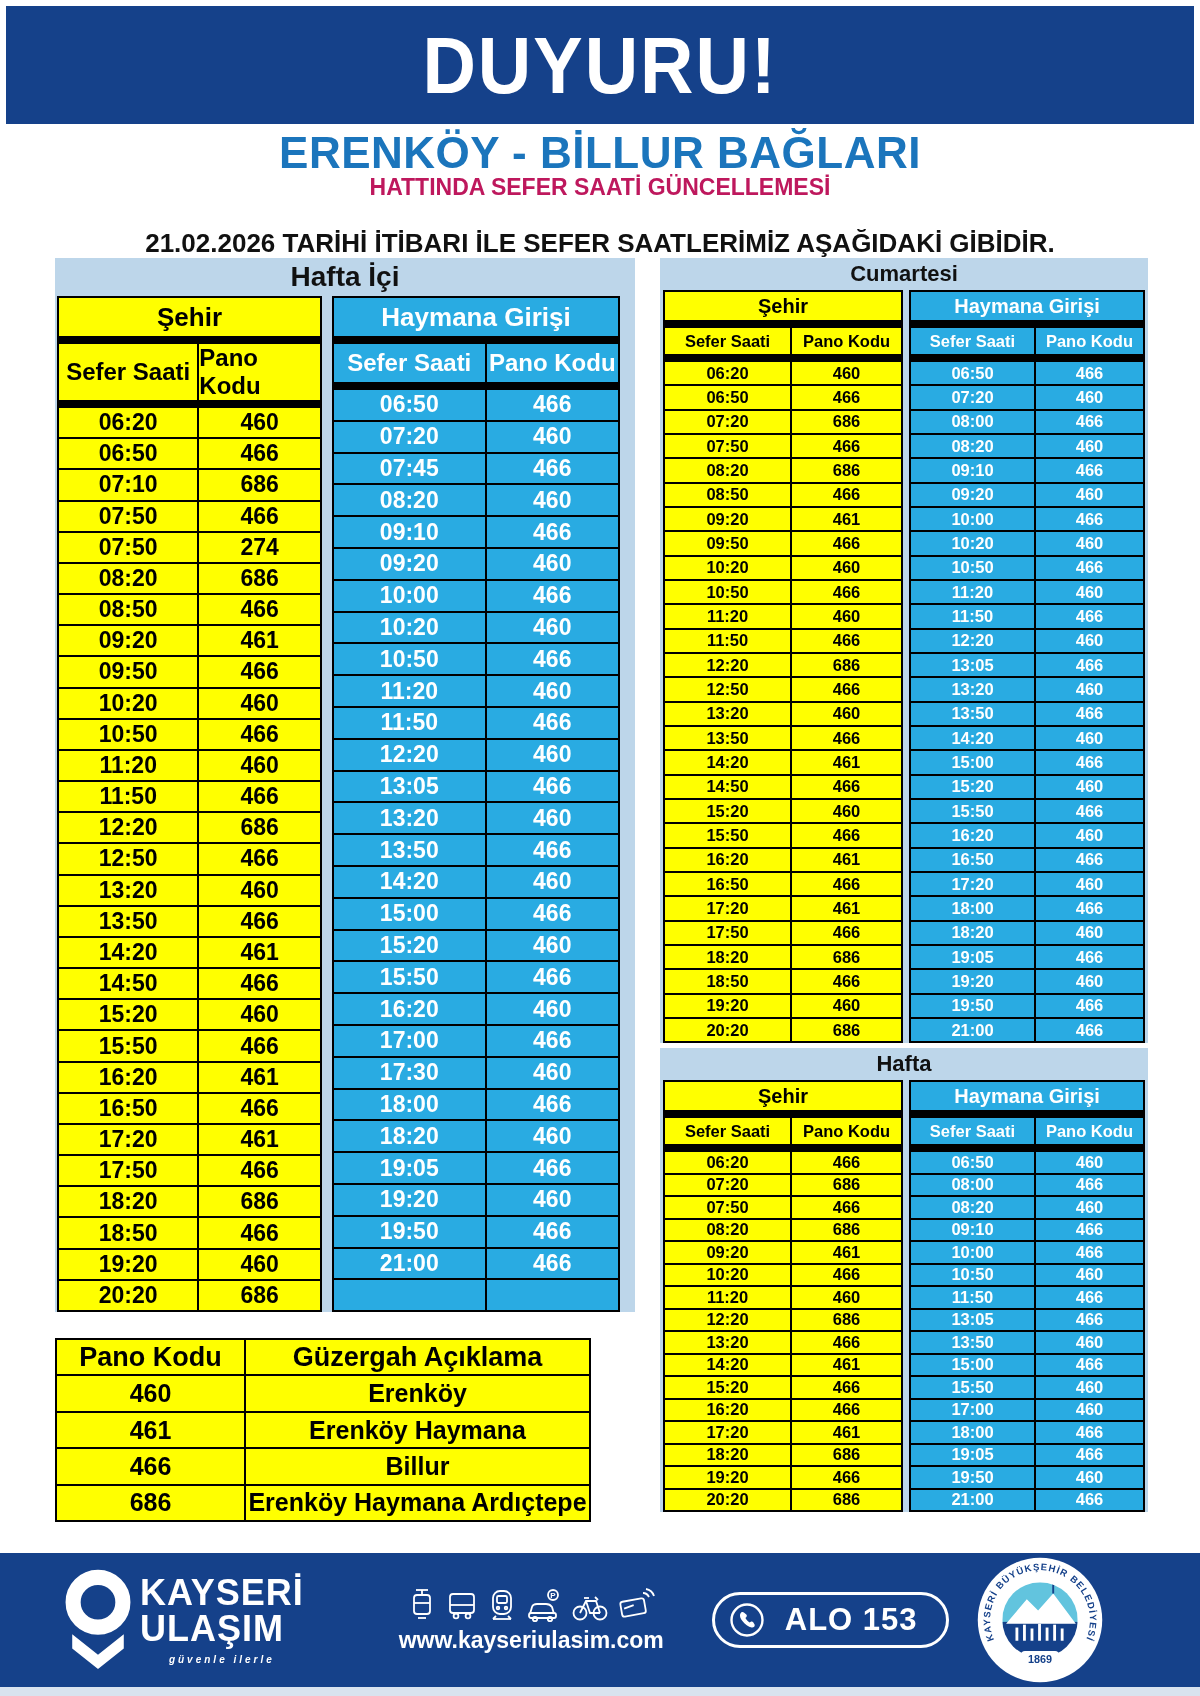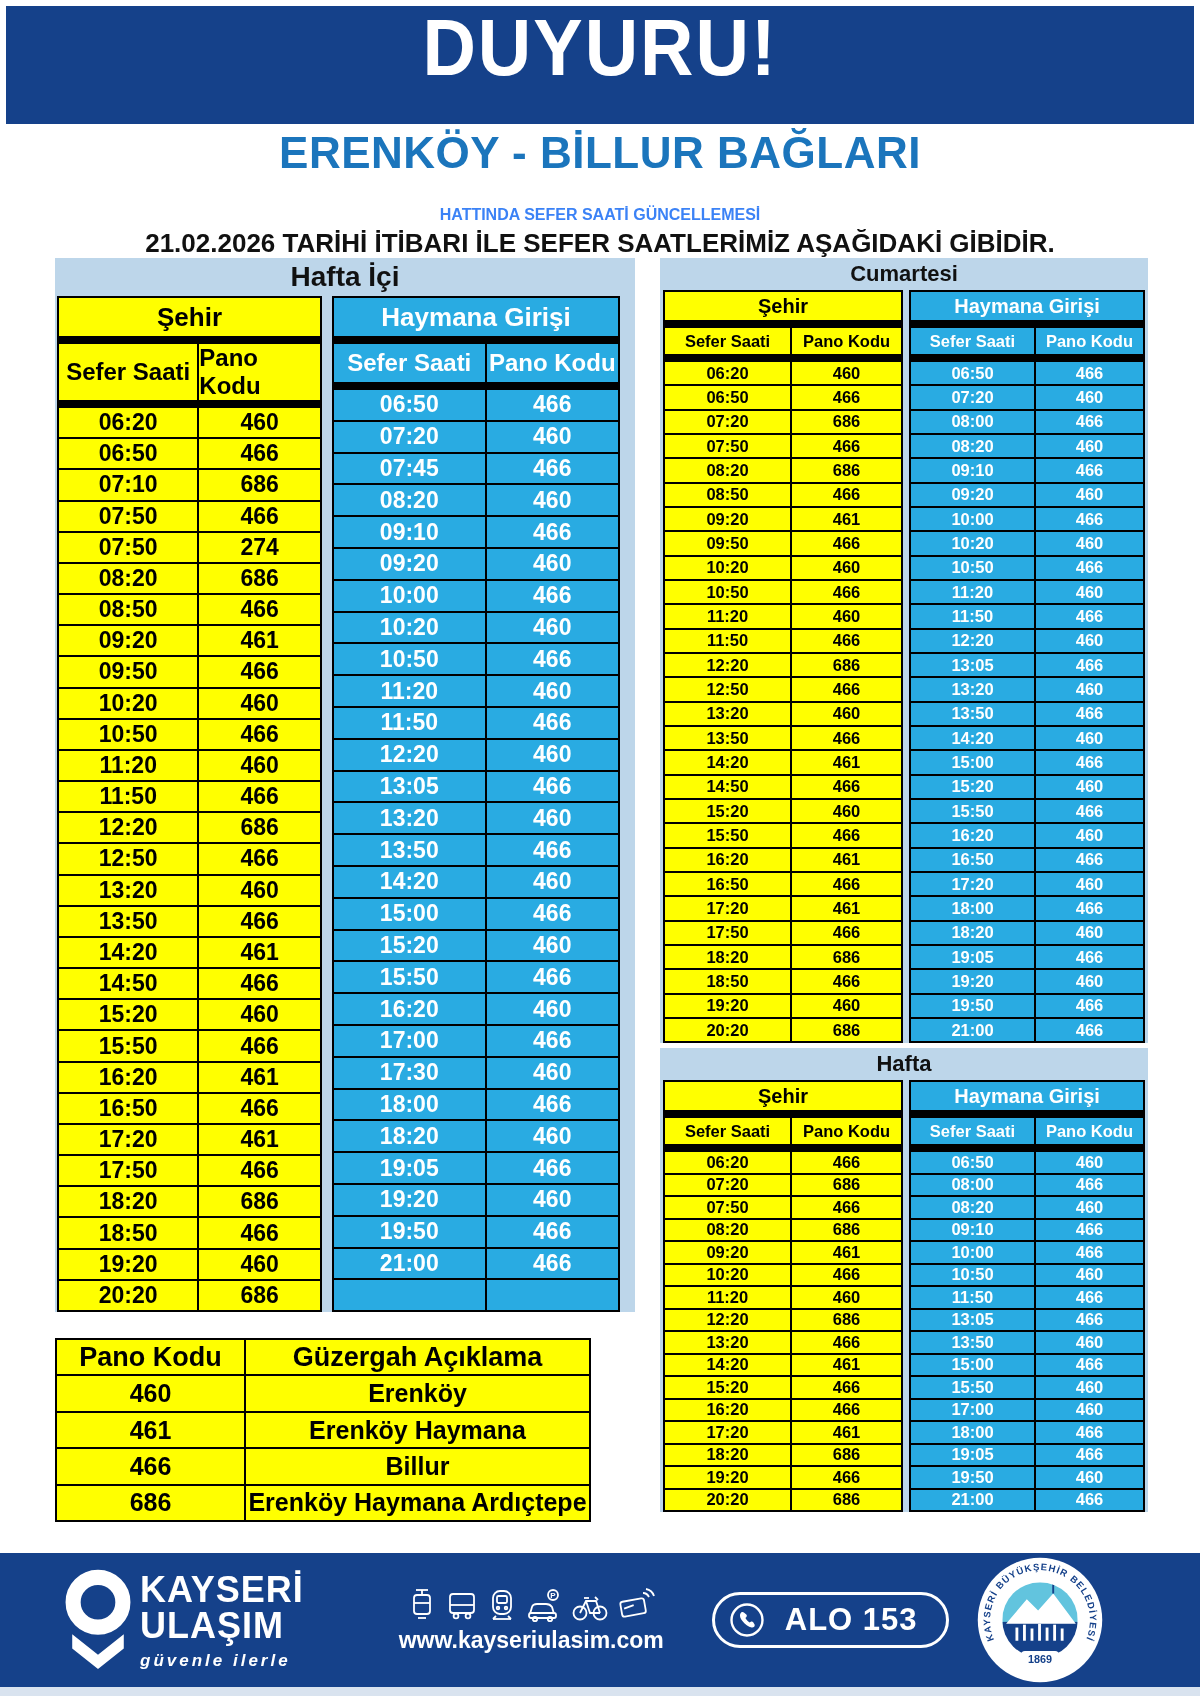--- a/index.html
+++ b/index.html
@@ -1,24 +1,24 @@
 <!DOCTYPE html>
 <html><head>
 <meta charset="utf-8">
 <style>
   html,body{margin:0;padding:0;background:#fff;}
   body{width:1200px;height:1696px;position:relative;font-family:"Liberation Sans",sans-serif;overflow:hidden;}
   .abs{position:absolute;}
 
   
-  .banner{left:6px;top:6px;width:1188px;height:118px;background:#15418A;display:flex;justify-content:center;}
+  .banner{left:6px;top:6px;width:1188px;height:118px;background:#15418A;display:flex;align-items:center;justify-content:center;}
   .banner span{color:#fff;font-size:74px;font-weight:800;letter-spacing:2px;transform:scaleY(1.08);}
 
   .line-title{left:0;top:128px;width:100%;text-align:center;color:#1B75BC;font-size:44px;font-weight:800;letter-spacing:.5px;}
-  .subtitle{left:0;top:206px;width:100%;text-align:center;color:#3b82f6;font-size:16px;font-weight:800;}
+  .subtitle{left:0;top:174px;width:100%;text-align:center;color:#be185d;font-size:23px;font-weight:800;}
   .dateline{left:0;top:228px;width:100%;text-align:center;color:#111;font-size:26px;font-weight:800;}
 
   
   .section{background:#BDD6EA;}
   .sec-title{display:flex;align-items:center;justify-content:center;font-weight:800;color:#111;}
   .weekday{left:55px;top:258px;width:580px;height:1054px;}
   .weekday .sec-title{height:38px;font-size:28px;}
   .weekday .tables{display:flex;gap:10px;padding:0 15px 0 2px;height:1016px;}
   .saturday{left:660px;top:258px;width:488px;height:785px;}
   .sunday{left:660px;top:1048px;width:488px;height:464px;}
@@ -59,21 +59,21 @@
   .legend .lrow{flex:1;display:grid;grid-template-columns:187px 1fr;gap:2px;}
   .legend .cell{background:#FFFF00;color:#000;font-weight:800;display:flex;align-items:center;justify-content:center;font-size:25px;}
   .legend .lrow.lhead .cell{font-size:27px;}
 
   
   .footer{left:0;top:1553px;width:1200px;height:134px;background:#15418A;display:flex;align-items:center;}
   .bottom-strip{left:0;top:1687px;width:1200px;height:9px;background:#D9E3EF;}
   .logo{display:flex;align-items:center;gap:2px;margin-left:58px;}
   .brand{color:#fff;font-weight:800;line-height:1.0;}
   .brand .b1,.brand .b2{font-size:36px;letter-spacing:1px;}
-  .brand .tag{font-size:17px;font-style:italic;font-weight:600;letter-spacing:3px;text-align:left;margin-top:8px;}
+  .brand .tag{font-size:10px;font-style:italic;font-weight:600;letter-spacing:3px;text-align:center;margin-top:8px;}
   .mid{margin-left:95px;text-align:center;color:#fff;}
   .mid .icons{display:flex;gap:9px;justify-content:center;align-items:flex-end;margin-bottom:4px;}
   .mid .site{font-size:23px;font-weight:800;}
   .alo{margin-left:48px;display:flex;align-items:center;gap:20px;border:3px solid #fff;border-radius:34px;padding:7px 28px 7px 14px;color:#fff;}
   .alo .txt{font-size:31px;font-weight:800;letter-spacing:1px;}
   .badge{position:absolute;right:94px;top:1px;}
 </style>
 </head>
 <body>
 

